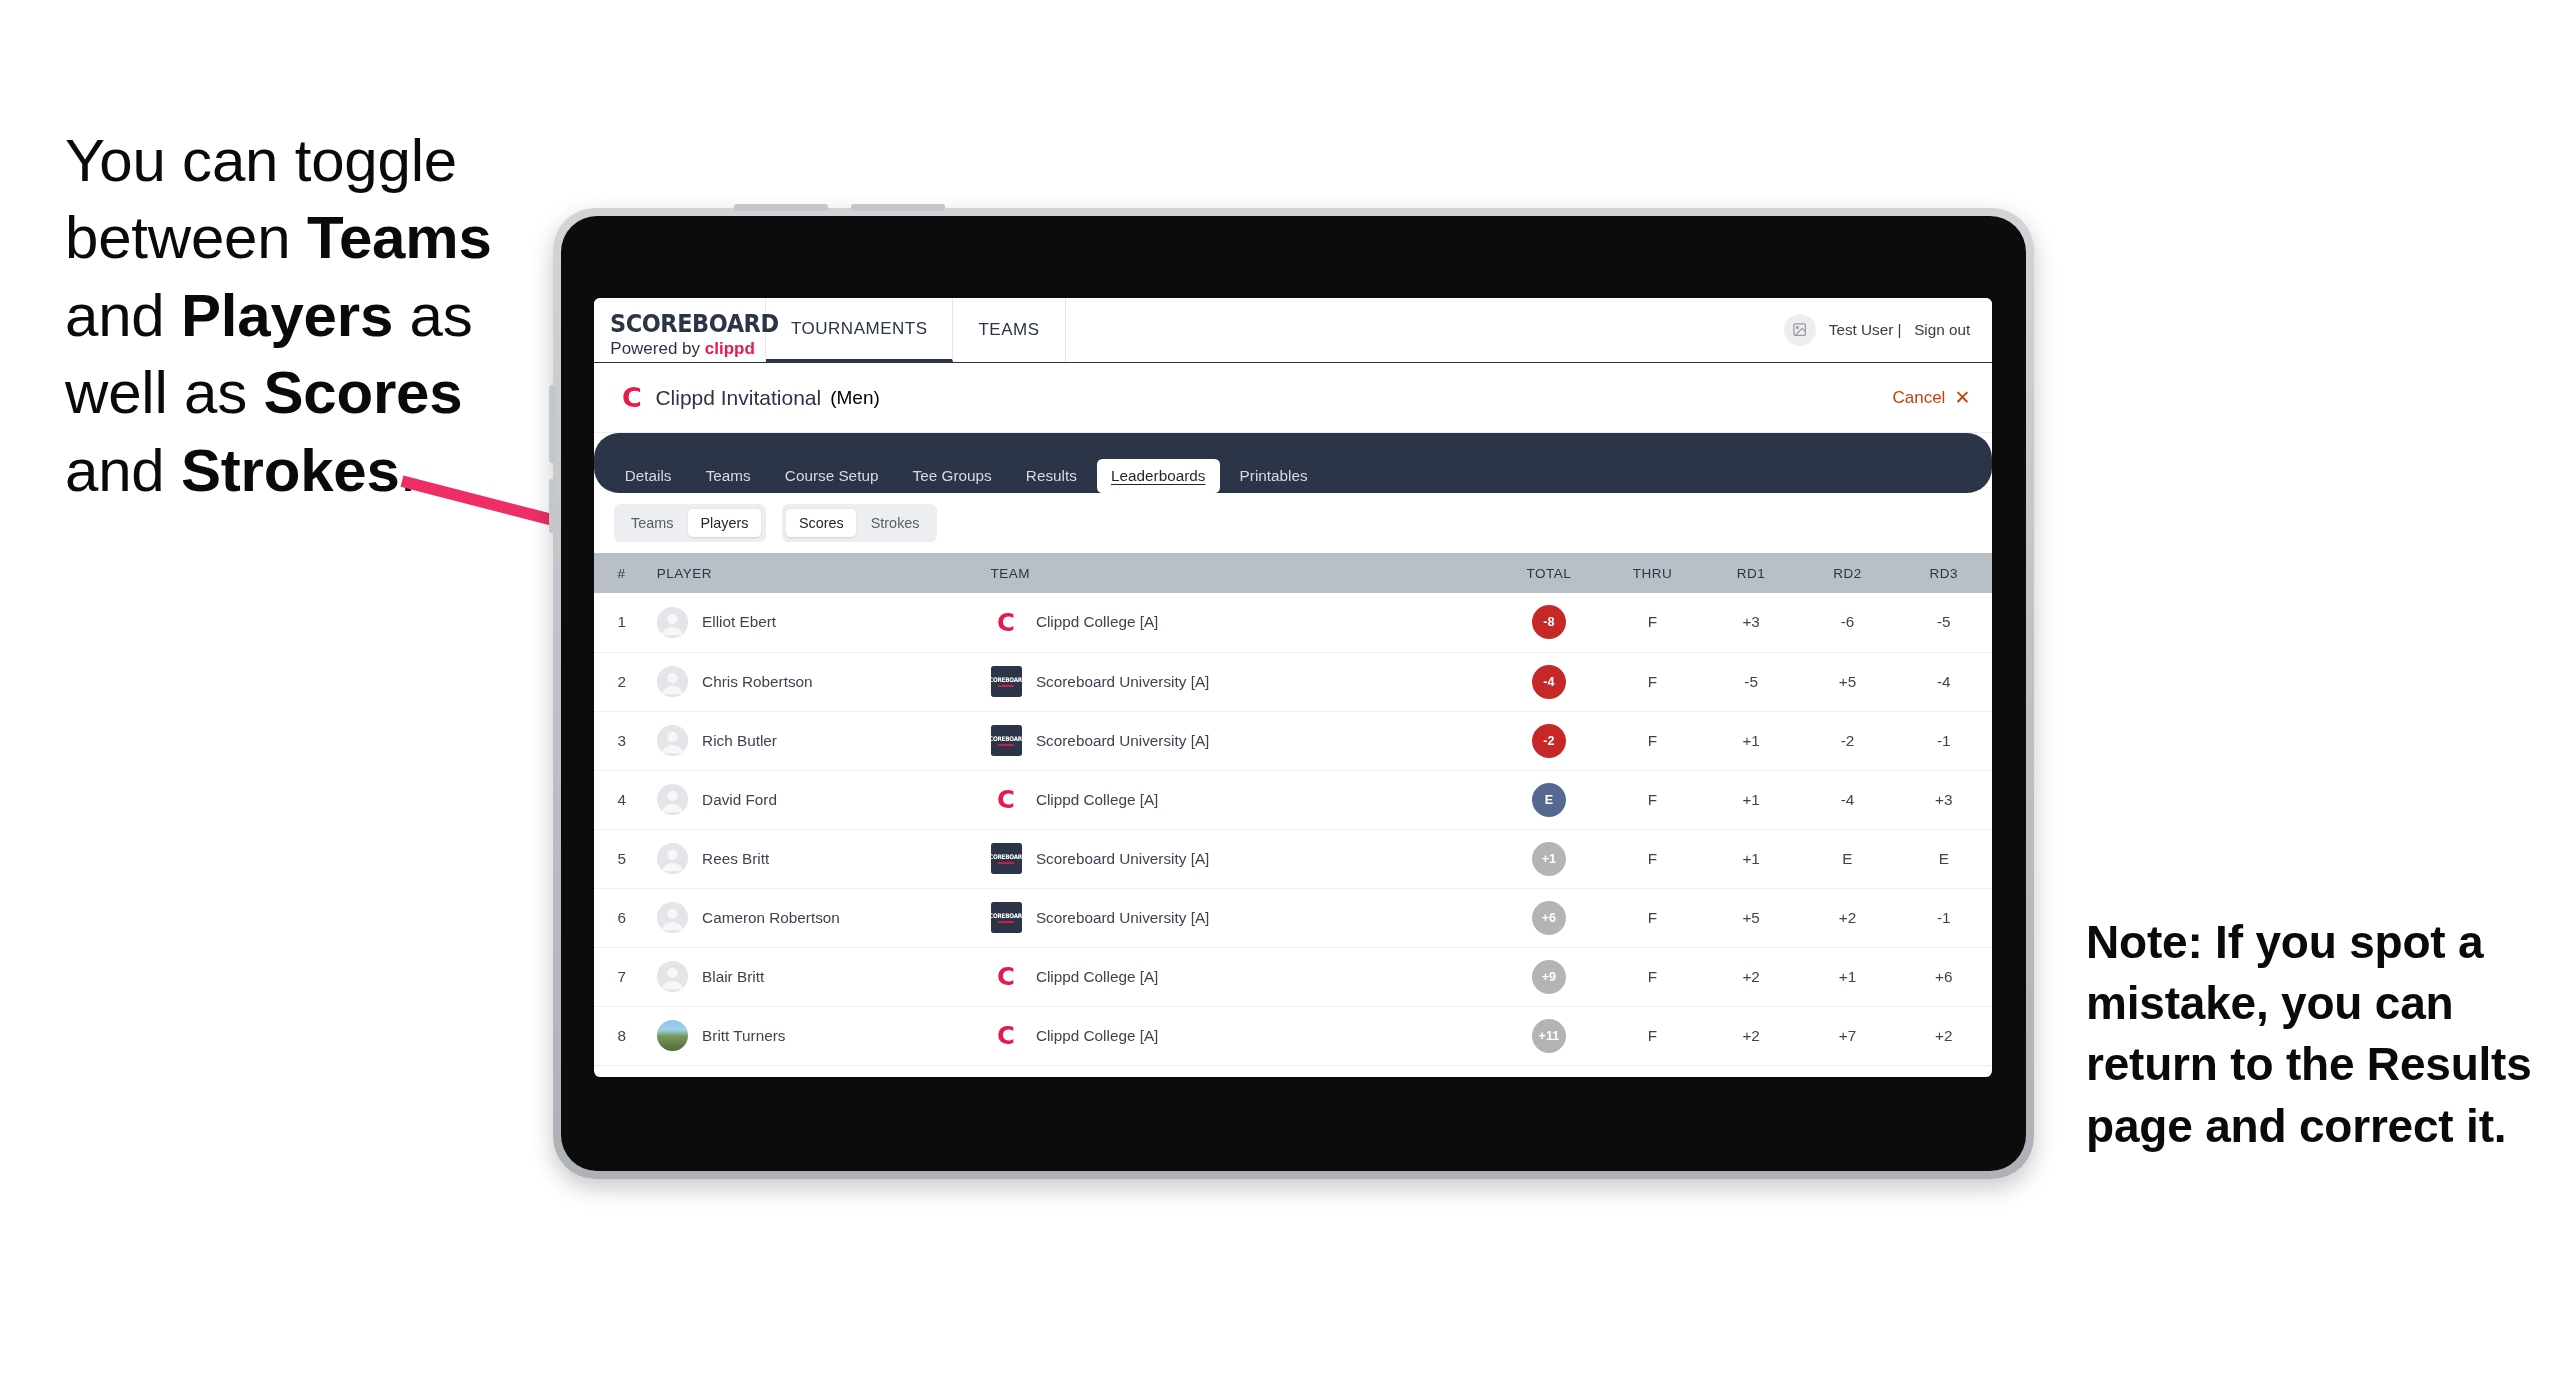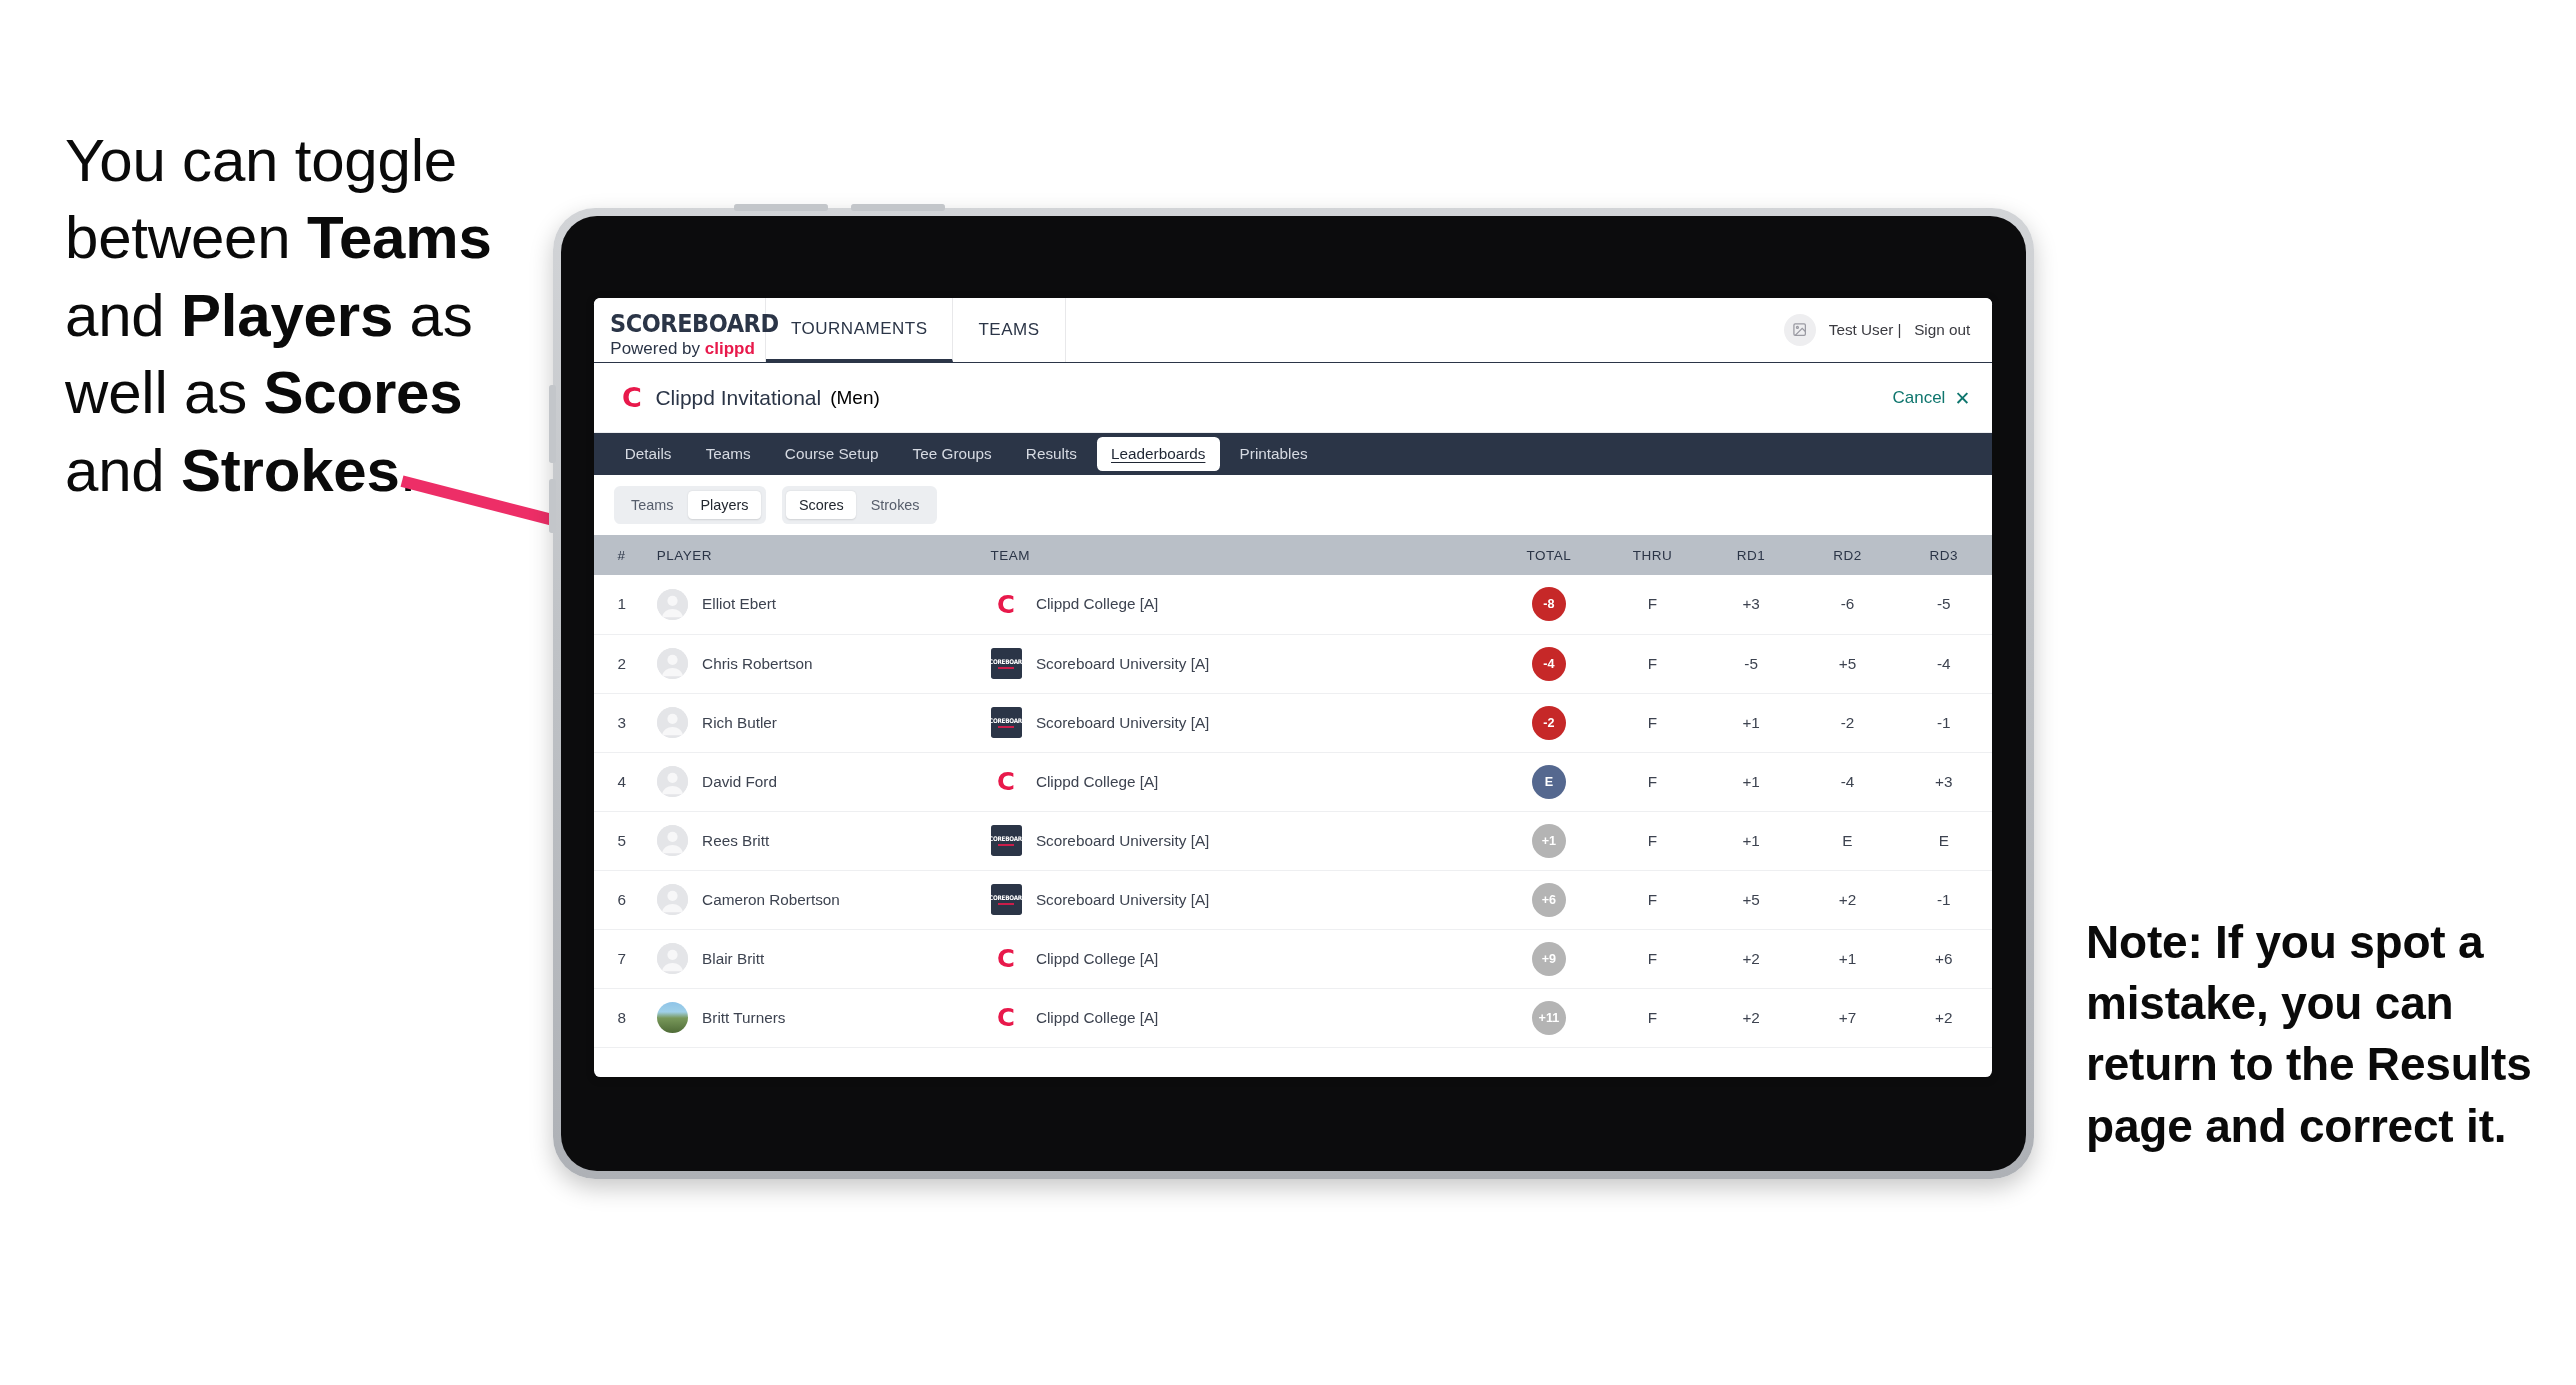--- a/index.html
+++ b/index.html
@@ -207,36 +207,37 @@
     margin-left: 5.4px;
   }
   #tournament-gender {
     font-size: 19px;
     color: #000000;
     margin-left: 9px;
   }
   #tournament-header-spacer { flex: 1; }
   #cancel-button {
     display: flex;
-    align-items: flex-end;
+    align-items: flex-start;
     gap: 9px;
     font-size: 17px;
-    color: #0f766e;
+    color: #c2410c;
     cursor: pointer;
   }
   #cancel-icon { font-size: 19px; line-height: 1; }
 
   
   #section-tabs {
-    height: 42px;
+    height: 60px;
     background: #2b3547;
     display: flex;
-    align-items: center;
+    align-items: flex-end;
     padding: 0 16.3px;
     gap: 5.4px;
+    border-radius: 25px;
   }
   .section-tab {
     font-size: 15.3px;
     color: #d6dae2;
     padding: 8.1px 14.4px;
     border-radius: 5.4px;
     cursor: pointer;
     white-space: nowrap;
   }
   .section-tab.active {

